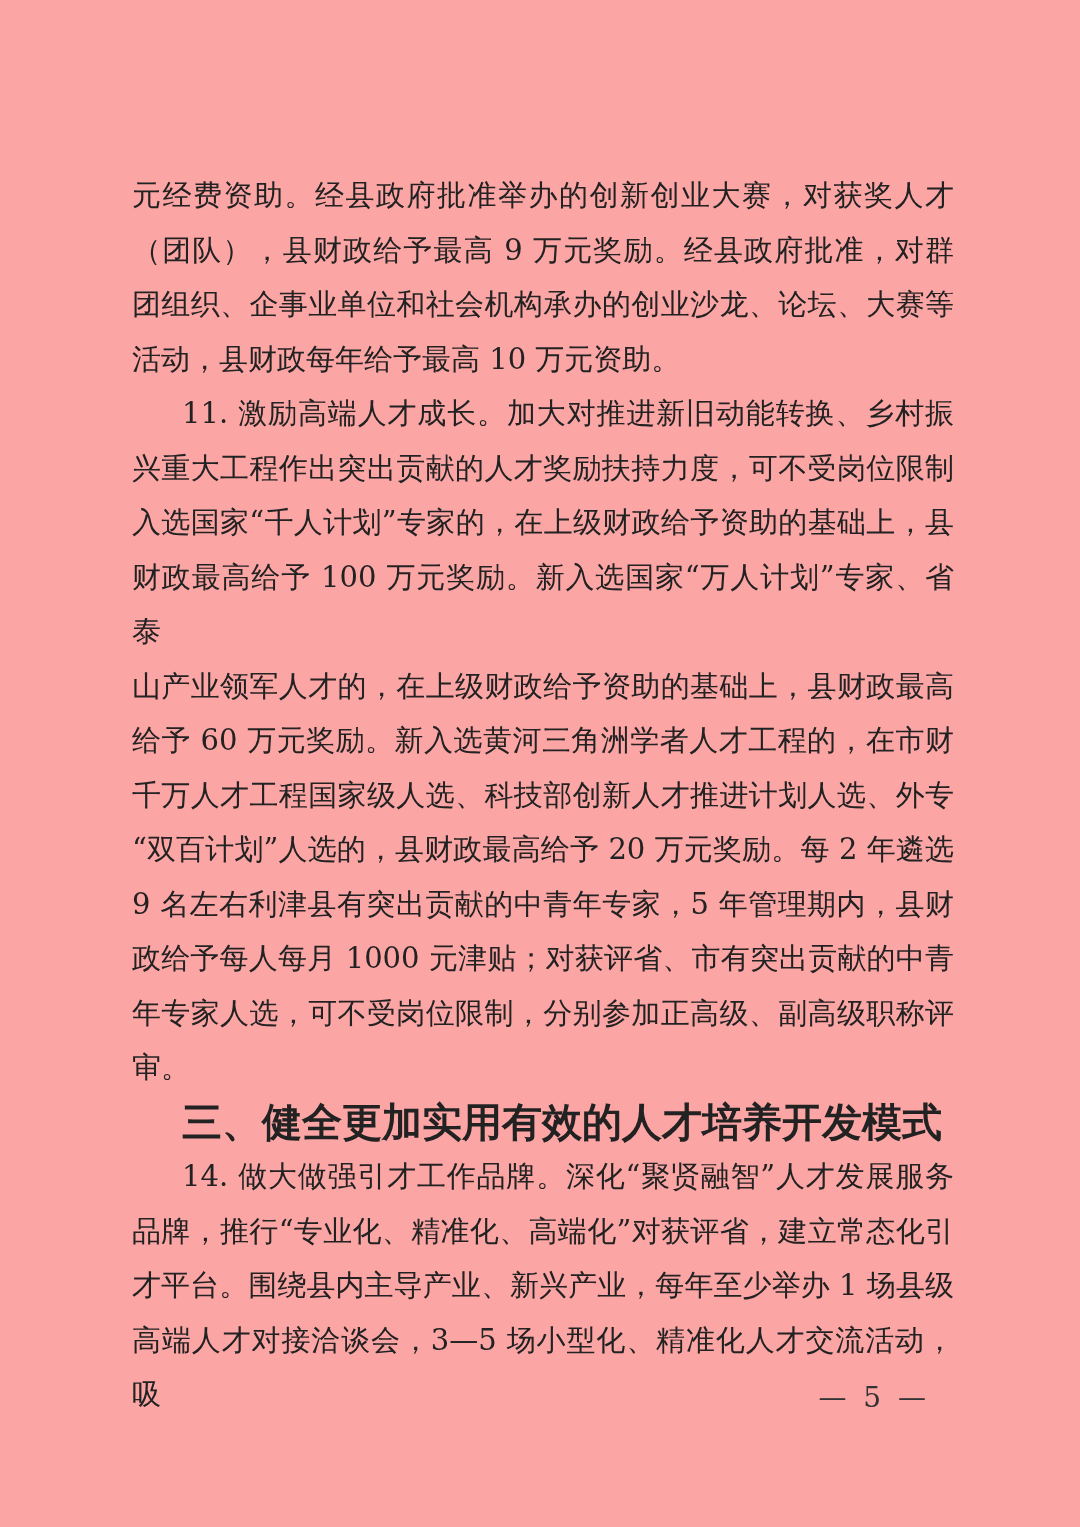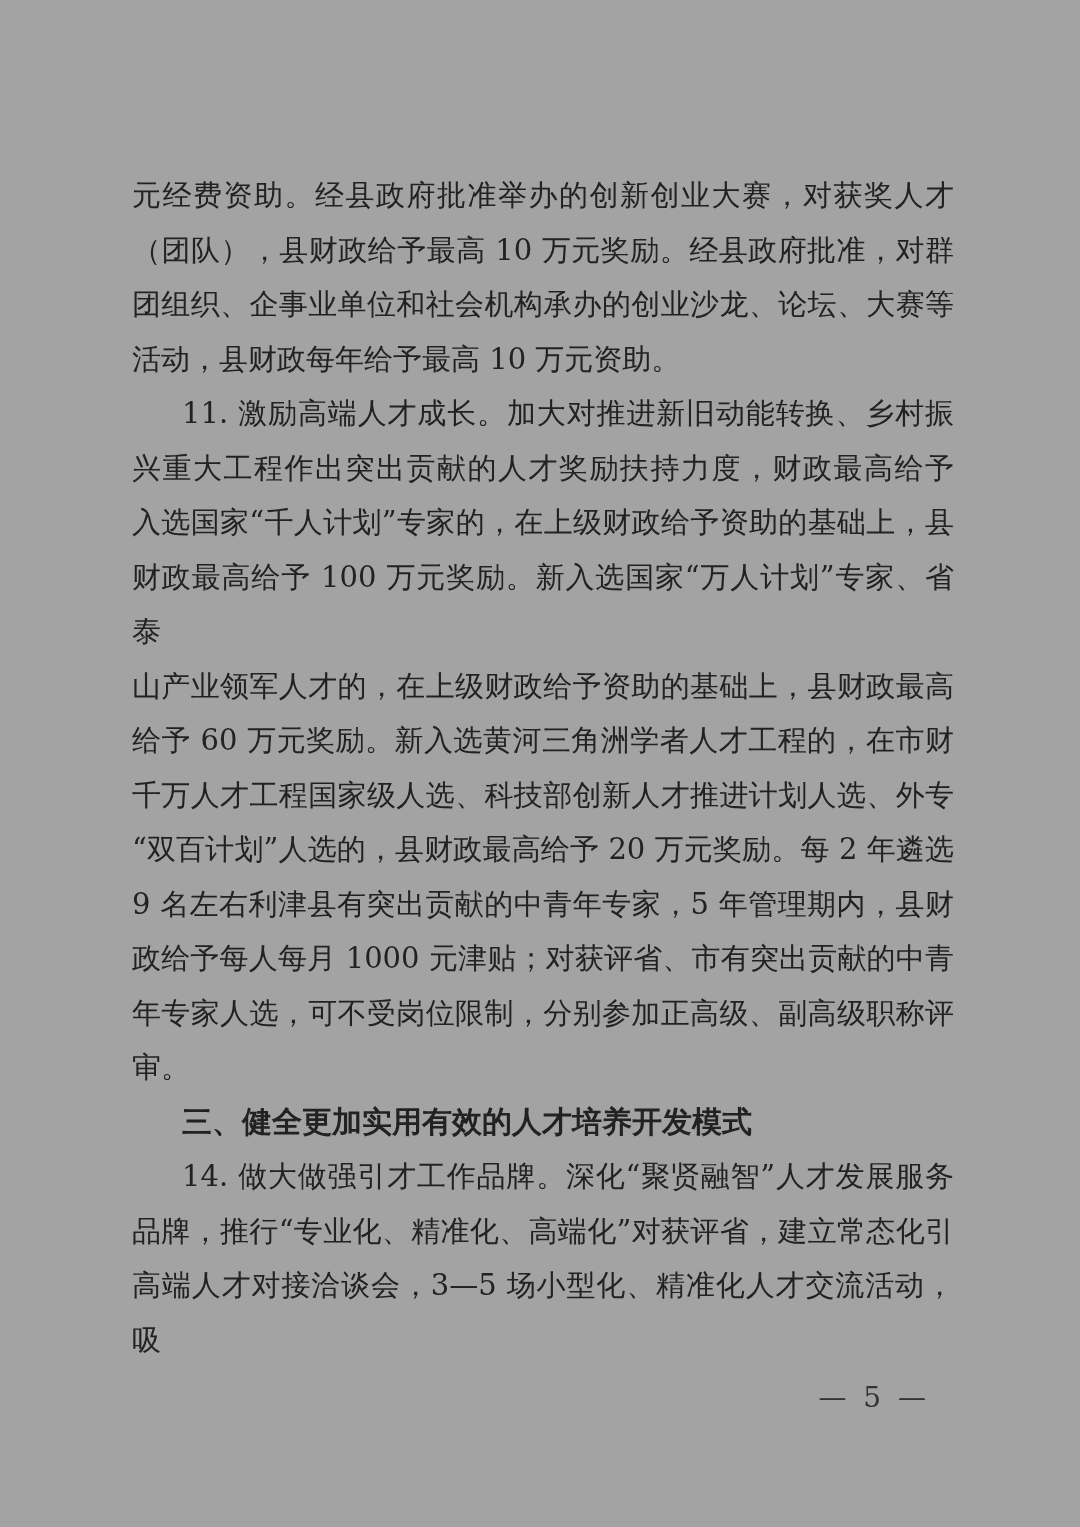--- a/index.html
+++ b/index.html
@@ -11,21 +11,21 @@
     height: 1527px;
     background: #ffffff;
     position: relative;
     overflow: hidden;
     font-family: "DejaVu Serif", "Liberation Serif", serif;
     color: #222222;
   }
   .page {
     position: absolute;
     inset: 0;
-    background: #a3a3a3;
+    background: #fca5a5;
   }
   .content {
     position: absolute;
     left: 132px;
     top: 168px;
     width: 822px;
   }
   .para {
     margin: 0;
     padding: 0;
@@ -42,61 +42,62 @@
   .line.indent {
     text-indent: 50px;
   }
   .line.flush {
     text-align-last: left;
   }
   .para.heading .line {
     font-family: "DejaVu Sans", "Liberation Sans", sans-serif;
     font-weight: bold;
     text-align-last: left;
-    font-size: 30px;
+    font-size: 40px;
   }
   .page-number {
     position: absolute;
     right: 150px;
     top: 1378px;
     font-size: 28px;
     line-height: 40px;
     color: #333333;
     letter-spacing: 4px;
     white-space: nowrap;
   }
 </style>
 </head>
 <body>
 
 <div class="page">
   <main class="content" id="doc-body">
       <div class="para body">
         <div class="line">元经费资助。经县政府批准举办的创新创业大赛，对获奖人才</div>
-        <div class="line">（团队），县财政给予最高 10 万元奖励。经县政府批准，对群</div>
+        <div class="line">（团队），县财政给予最高 9 万元奖励。经县政府批准，对群</div>
         <div class="line">团组织、企事业单位和社会机构承办的创业沙龙、论坛、大赛等</div>
         <div class="line flush">活动，县财政每年给予最高 10 万元资助。</div>
       </div>
       <div class="para body">
         <div class="line indent">11. 激励高端人才成长。加大对推进新旧动能转换、乡村振</div>
-        <div class="line">兴重大工程作出突出贡献的人才奖励扶持力度，财政最高给予</div>
+        <div class="line">兴重大工程作出突出贡献的人才奖励扶持力度，可不受岗位限制</div>
         <div class="line">入选国家“千人计划”专家的，在上级财政给予资助的基础上，县</div>
         <div class="line">财政最高给予 100 万元奖励。新入选国家“万人计划”专家、省泰</div>
         <div class="line">山产业领军人才的，在上级财政给予资助的基础上，县财政最高</div>
         <div class="line">给予 60 万元奖励。新入选黄河三角洲学者人才工程的，在市财</div>
         <div class="line">千万人才工程国家级人选、科技部创新人才推进计划人选、外专</div>
         <div class="line">“双百计划”人选的，县财政最高给予 20 万元奖励。每 2 年遴选</div>
         <div class="line">9 名左右利津县有突出贡献的中青年专家，5 年管理期内，县财</div>
         <div class="line">政给予每人每月 1000 元津贴；对获评省、市有突出贡献的中青</div>
         <div class="line">年专家人选，可不受岗位限制，分别参加正高级、副高级职称评</div>
         <div class="line flush">审。</div>
       </div>
       <div class="para heading">
         <div class="line indent flush">三、健全更加实用有效的人才培养开发模式</div>
       </div>
       <div class="para body">
         <div class="line indent">14. 做大做强引才工作品牌。深化“聚贤融智”人才发展服务</div>
         <div class="line">品牌，推行“专业化、精准化、高端化”对获评省，建立常态化引</div>
+        <div class="line">才平台。围绕县内主导产业、新兴产业，每年至少举办 1 场县级</div>
         <div class="line">高端人才对接洽谈会，3—5 场小型化、精准化人才交流活动，吸</div>
       </div>
     </main>
   <div class="page-number">— 5 —</div>
 </div>
 
 </body></html>

